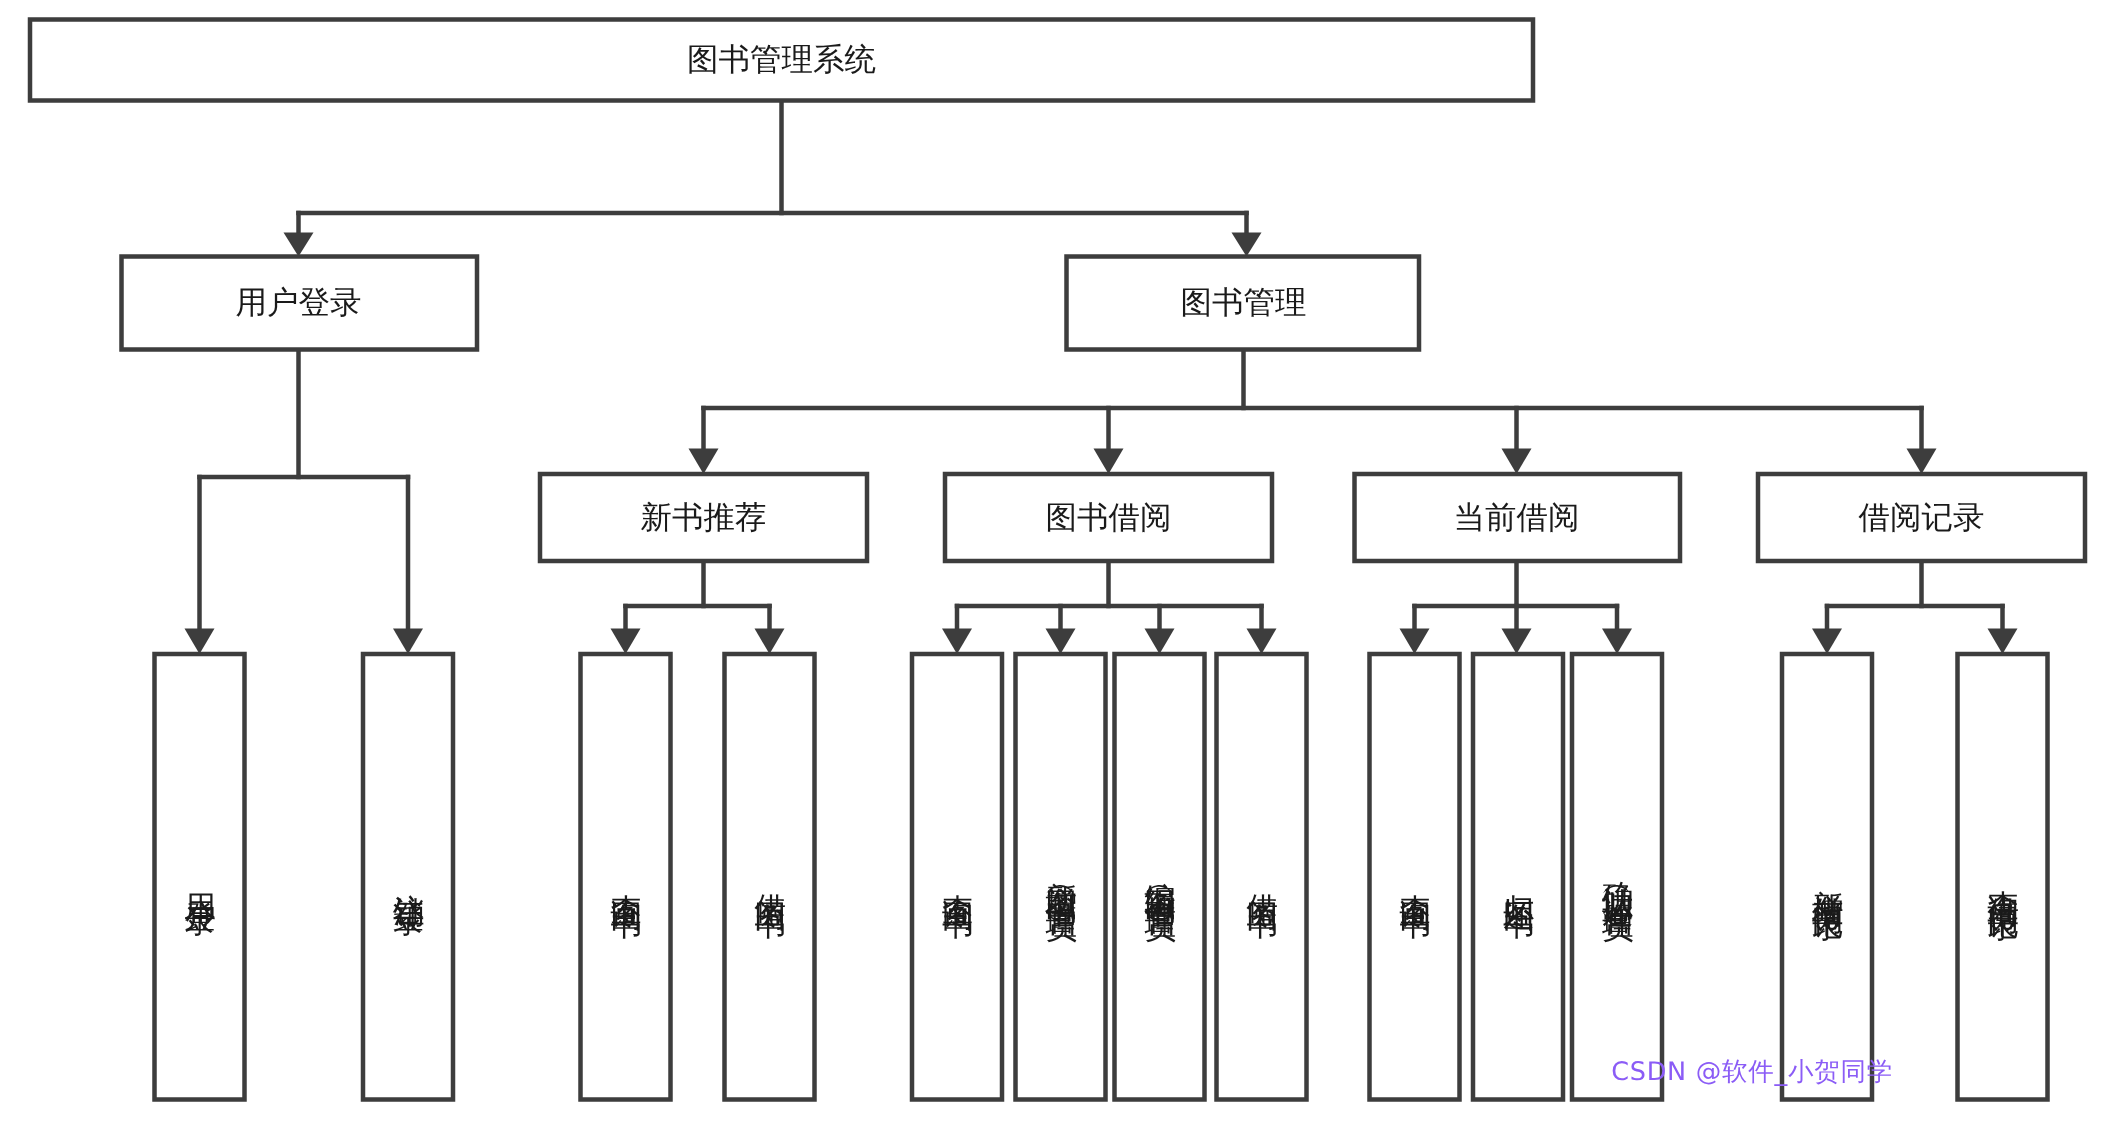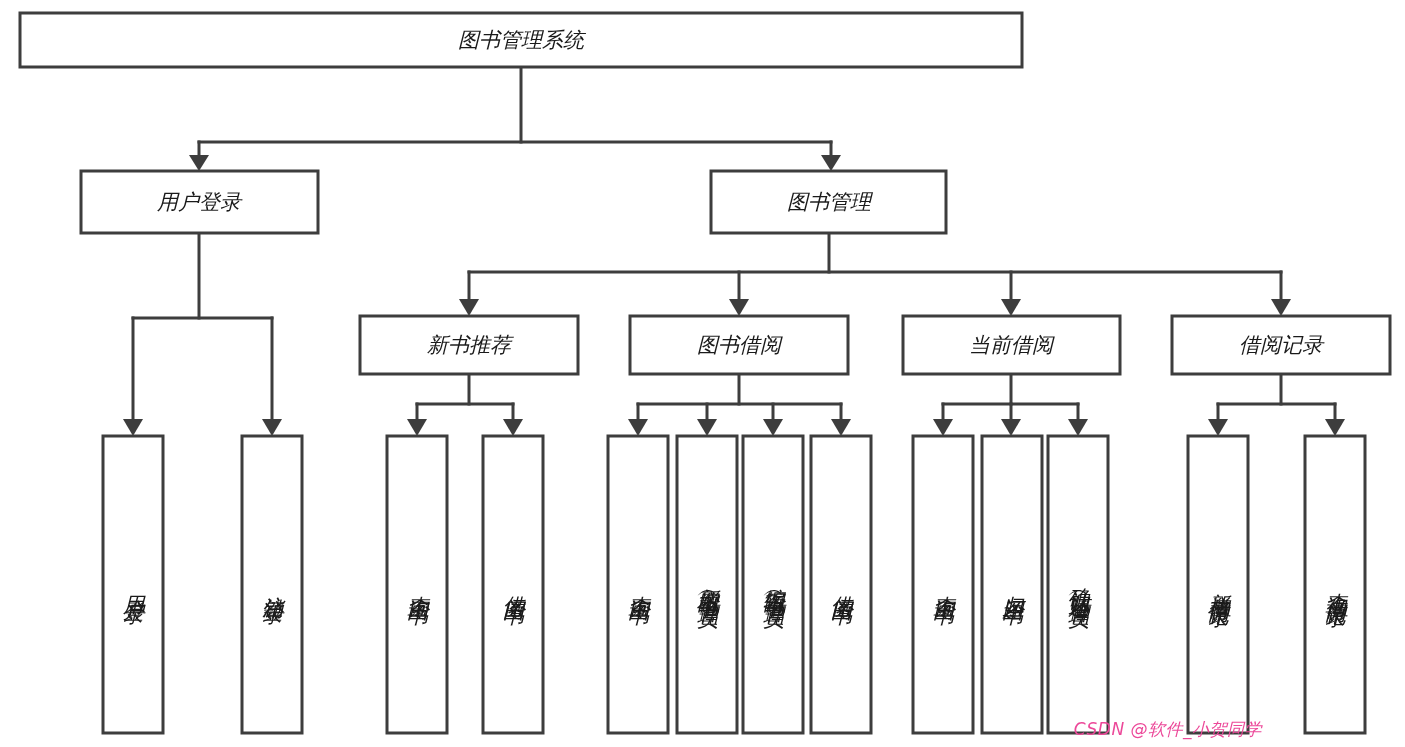--- a/index.html
+++ b/index.html
@@ -12,21 +12,20 @@
     height: 747px;
     font-family: "DejaVu Sans", "Liberation Sans", sans-serif;
     overflow: hidden;
     position: relative;
   }
   #diagram-root {
     position: absolute;
     left: 0; top: 0;
     width: 1270px;
     height: 747px;
-    font-style: italic;
   }
   svg.flow {
     display: block;
     width: 1405px;
     height: 747px;
   }
   .node-rect {
     fill: #ffffff;
     stroke: #3d3d3d;
     stroke-width: 3;
@@ -67,24 +66,24 @@
   .vlabel-wrap {
     position: absolute;
     display: flex;
     align-items: center;
     justify-content: center;
     pointer-events: none;
   }
   #watermark {
     position: absolute;
     right: 8px;
-    bottom: 6px;
+    bottom: 21px;
     font-family: "DejaVu Sans", "Liberation Sans", sans-serif;
     font-size: 17px;
-    color: #ec4899;
+    color: #8b5cf6;
     letter-spacing: 0.5px;
     white-space: nowrap;
     user-select: none;
   }
 </style>
 </head>
 <body>
 
 <div id="diagram-root">
 

